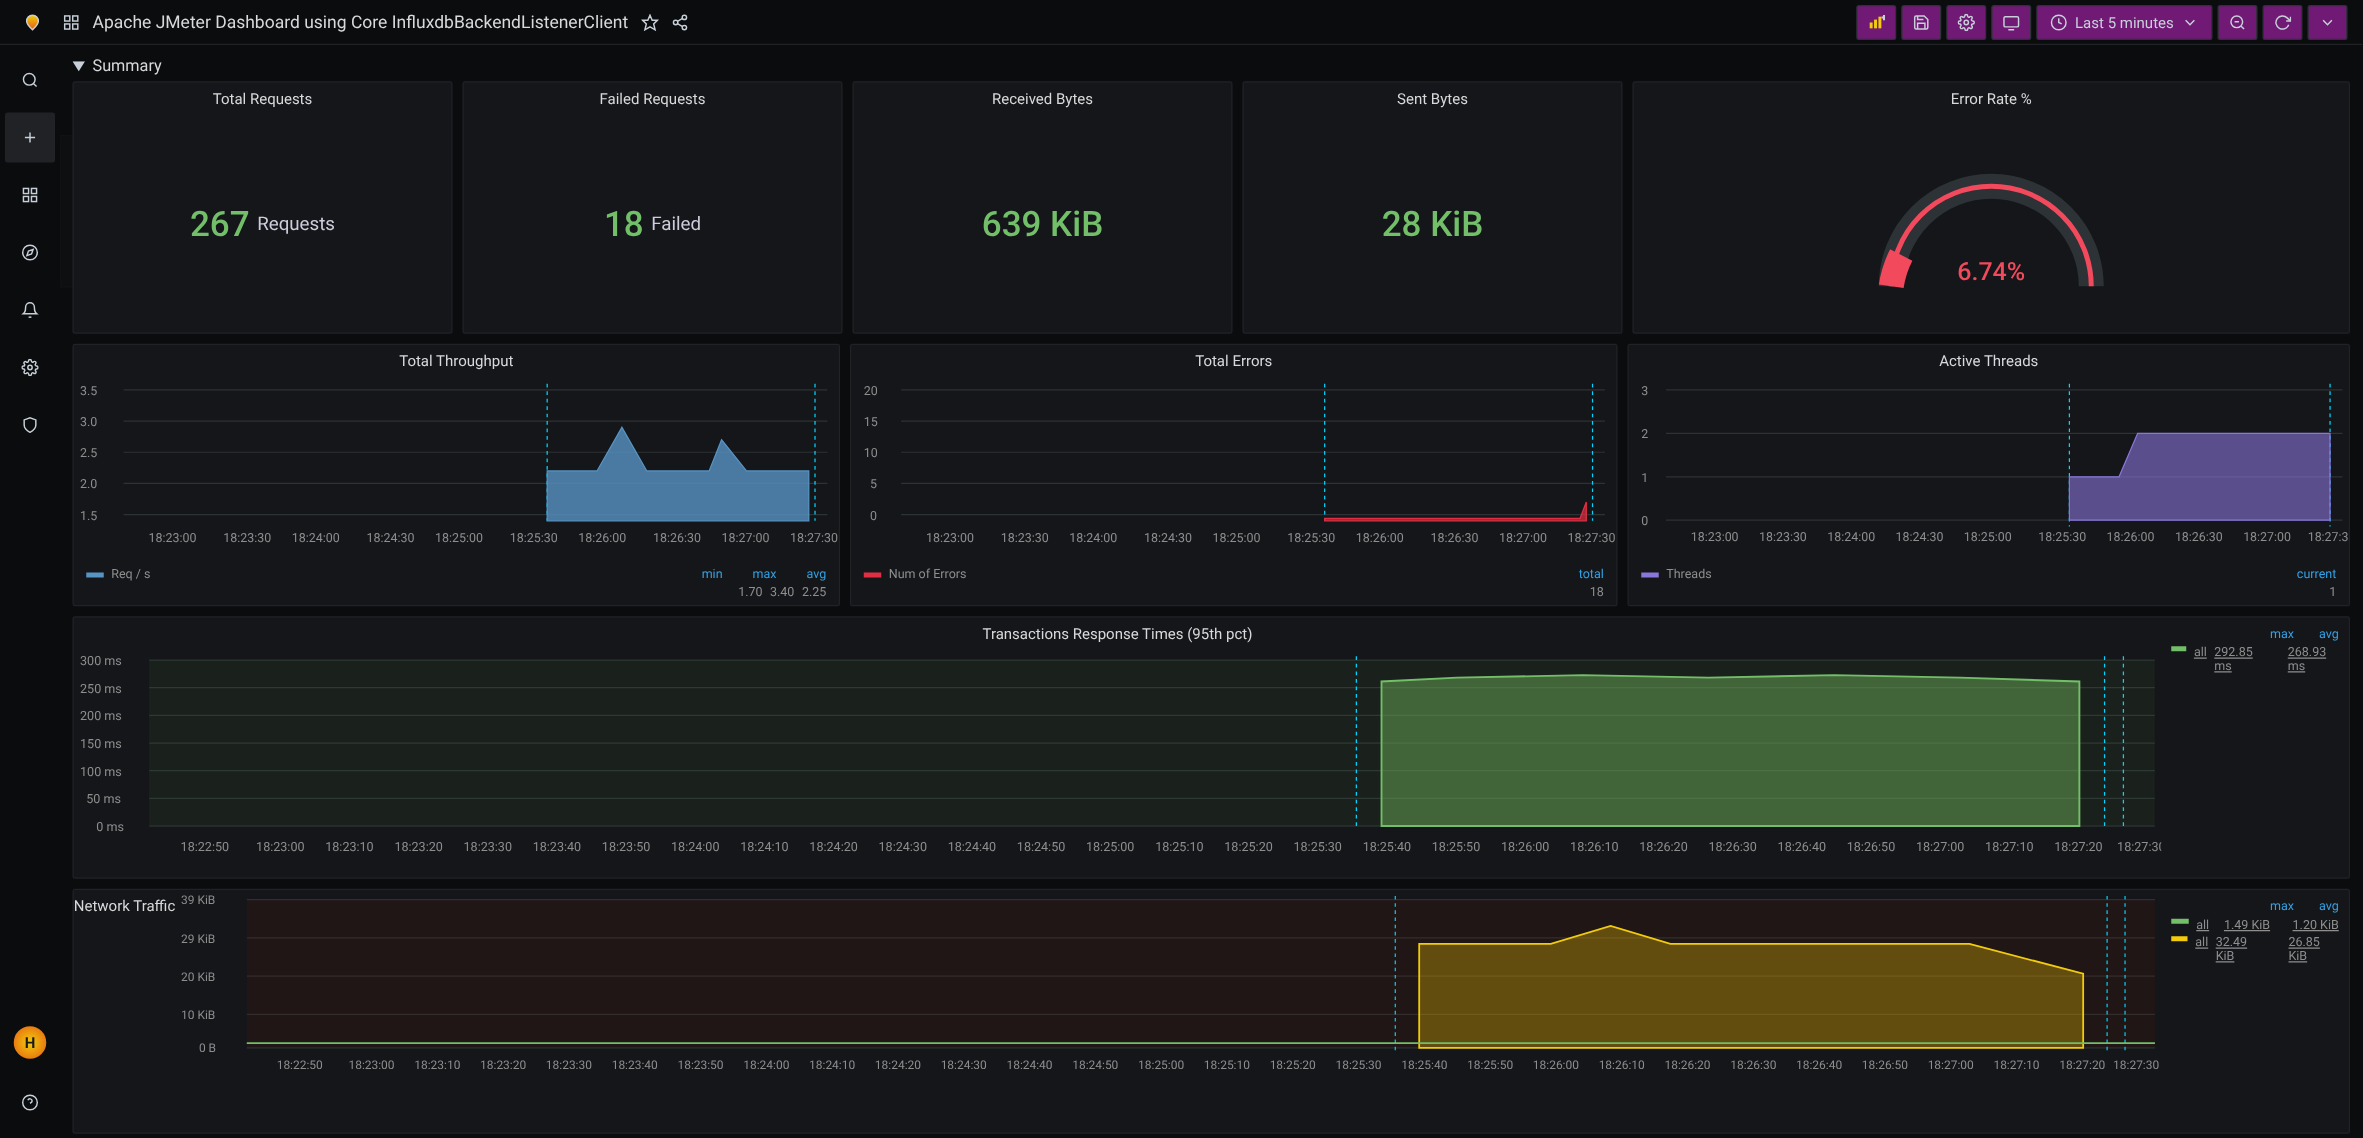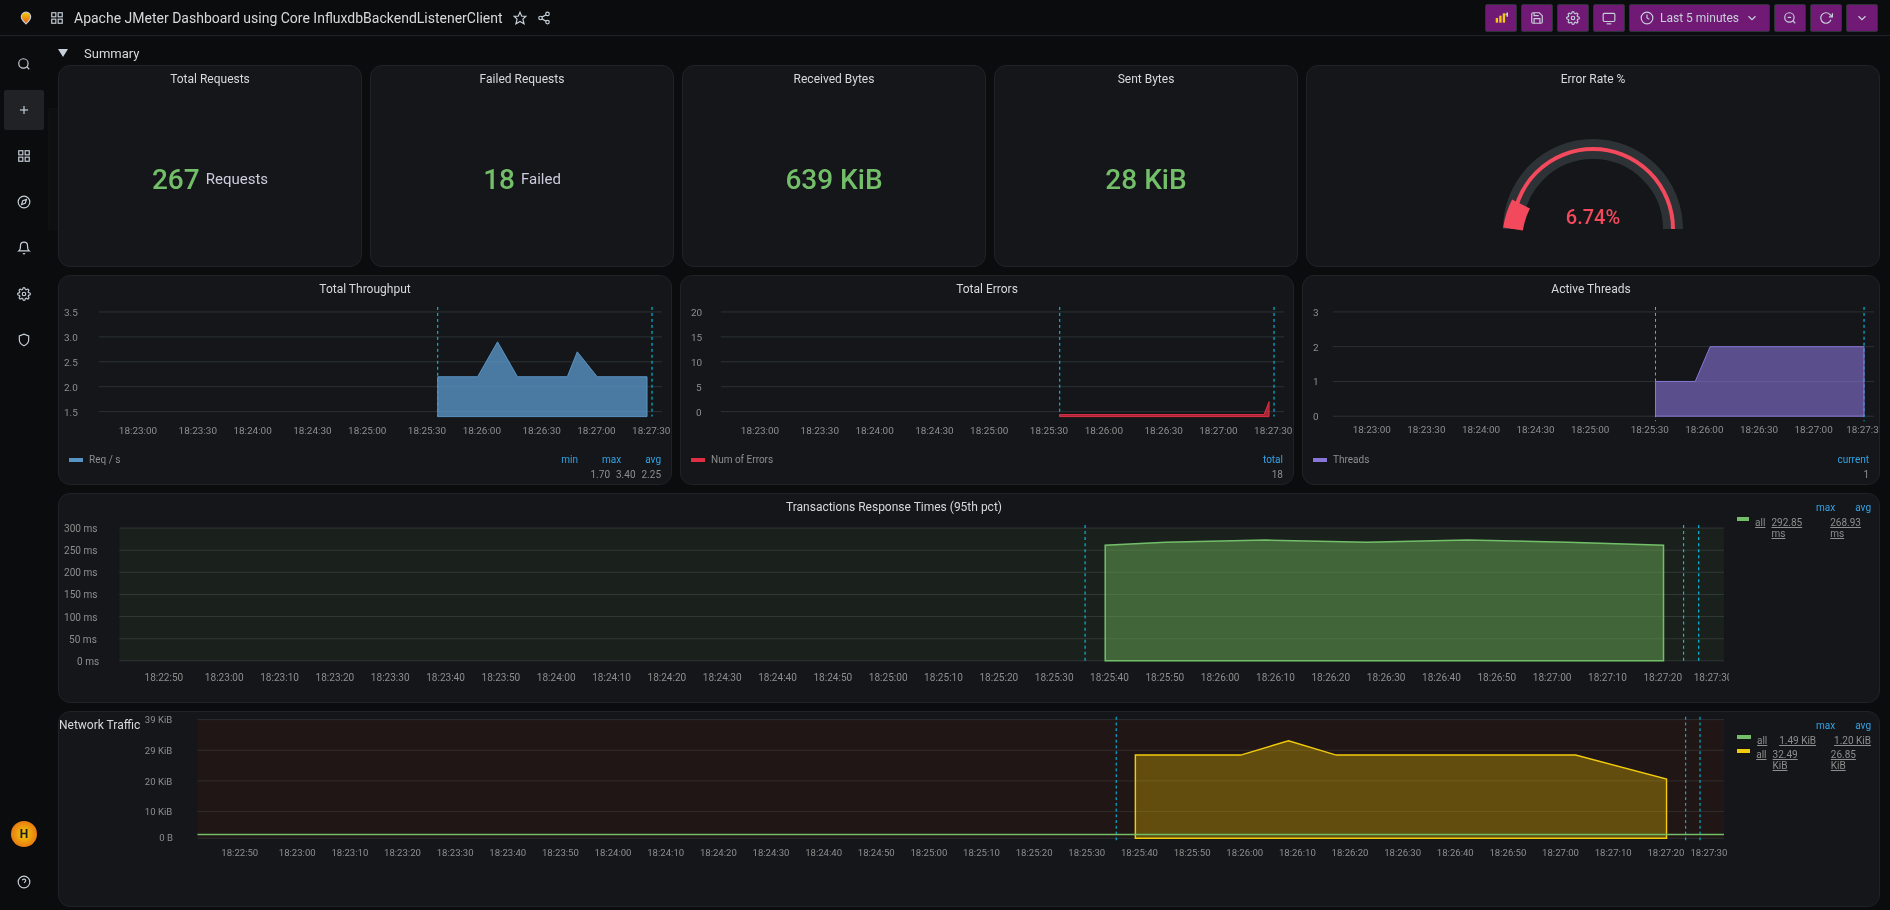--- a/index.html
+++ b/index.html
@@ -14,24 +14,24 @@
 .icon-btn.wide { width:auto; padding:0 10px; gap:6px; }
 .icon-btn svg, .topbar-left svg, .sidebar svg { width:14px; height:14px; stroke:#c7d0d9; fill:none; stroke-width:2; }
 .sidebar { position:absolute; left:0; top:36px; bottom:0; width:48px; background:#0b0c0e; display:flex; flex-direction:column; align-items:center; padding-top:8px; gap:6px; }
 .sidebar-item { width:40px; height:40px; display:flex; align-items:center; justify-content:center; border-radius:2px; cursor:pointer; }
 .sidebar-item.bottom { margin-top:auto; margin-bottom:8px; }
 .avatar { width:26px; height:26px; border-radius:50%; background:radial-gradient(circle,#f2cc0c,#e55b13); display:flex; align-items:center; justify-content:center; font-weight:bold; color:#1a1a1a; }
 .submenu { position:absolute; left:48px; top:108px; background:#1f2226; border:1px solid #2c3235; padding:6px 0; font-size:13px; min-width:140px; opacity:0.15; }
 .submenu-header { padding:6px 12px; color:#d8d9da; font-weight:500; }
 .submenu-item { padding:6px 12px; color:#8e8e8e; display:flex; align-items:center; gap:8px; }
 .main { position:absolute; left:48px; top:36px; right:0; bottom:0; padding:6px 10px; overflow:hidden; }
-.row-header { display:flex; align-items:center; gap:16px; font-size:13px; padding:4px 0; cursor:pointer; }
+.row-header { display:flex; align-items:center; gap:6px; font-size:13px; padding:4px 0; cursor:pointer; }
 .row-header svg { width:10px; height:10px; fill:#c7d0d9; }
 .panel-row { display:flex; gap:8px; margin-bottom:8px; }
-.panel { background:#141619; border:1px solid #202226; border-radius:12px; position:relative; display:flex; flex-direction:column; }
+.panel { background:#141619; border:1px solid #202226; border-radius:2px; position:relative; display:flex; flex-direction:column; }
 .panel-title { text-align:center; font-size:12px; color:#d8d9da; padding:6px 0; }
 .stat-body { flex:1; display:flex; align-items:center; justify-content:center; gap:6px; }
 .stat-value { font-size:28px; color:#73bf69; font-weight:500; }
 .stat-value.fail { color:#73bf69; }
 .stat-suffix { font-size:15px; color:#ccccdc; }
 .gauge-wrap { flex:1; display:flex; align-items:center; justify-content:center; position:relative; }
 .gauge-label { position:absolute; font-size:20px; color:#f2495c; font-weight:500; top:56%;margin-top:16px; }
 .chart { flex:1; position:relative; }
 .chart svg { position:absolute; inset:0; }
 .axis-text { fill:#8e8e8e; font-size:10px; }

